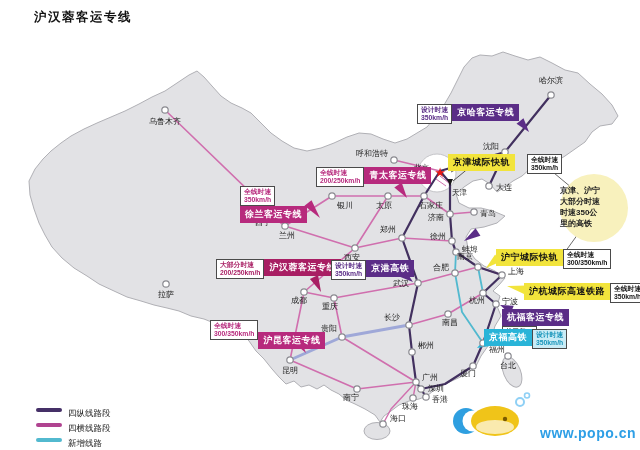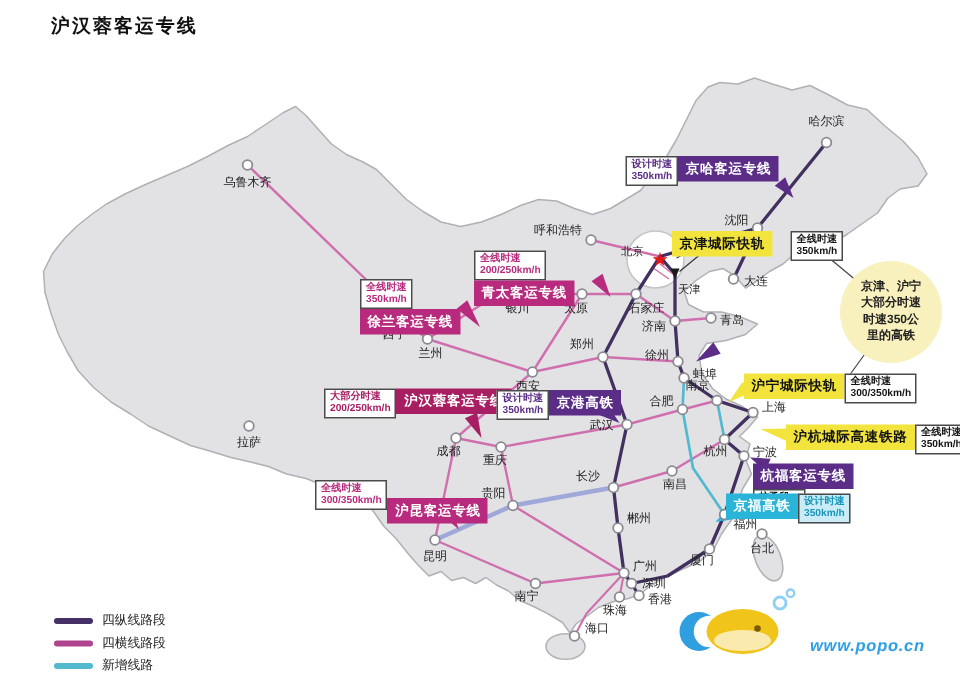--- a/index.html
+++ b/index.html
@@ -8,31 +8,31 @@
   #rail-map{position:absolute;left:0;top:0;}
   svg text{font-family:"Liberation Sans","DejaVu Sans",sans-serif;}
   .page-title{position:absolute;left:34px;top:9px;font-size:12.5px;font-weight:bold;color:#111;
               letter-spacing:1.5px;z-index:3;}
   .lbl{position:absolute;display:flex;align-items:flex-start;z-index:3;}
   .speed-box{border:1px solid #4a4a4a;font-size:6.8px;font-weight:bold;line-height:1.2;
              padding:1px 3px;white-space:pre-line;background:#fff;}
   .name-box{font-size:9px;font-weight:bold;padding:2px 5px;white-space:nowrap;letter-spacing:0.5px;}
   .callout{position:absolute;left:560px;top:174px;width:68px;height:68px;border-radius:50%;
            background:#f8f1bd;display:flex;flex-direction:column;justify-content:center;
-           align-items:center;z-index:3;}
+           align-items:flex-start;z-index:3;}
   .callout div{font-size:8px;font-weight:bold;color:#222;line-height:1.35;white-space:nowrap;}
   .legend{position:absolute;left:36px;top:408px;z-index:3;}
-  .legend-row{display:flex;align-items:center;margin-bottom:3px;}
+  .legend-row{display:flex;align-items:flex-start;margin-bottom:3px;}
   .legend-swatch{width:26px;height:4px;border-radius:2px;margin-right:6px;}
   .legend-label{font-size:8.5px;color:#222;}
   .watermark{position:absolute;left:452px;top:390px;width:188px;height:60px;z-index:4;}
   .wm-name{position:absolute;left:80px;top:4px;font-size:25px;font-weight:bold;color:#55aeee;
            letter-spacing:2px;text-shadow:1px 1px 0 #fff,-1px -1px 0 #fff;}
-  .wm-url{position:absolute;left:88px;top:35px;font-size:11px;font-weight:bold;color:#2e9fe6;
-          letter-spacing:0.5px;font-style:italic;}
+  .wm-url{position:absolute;left:88px;top:35px;font-size:14px;font-weight:bold;color:#2e9fe6;
+          letter-spacing:0.5px;}
 </style>
 </head>
 <body>
 
 <div class="stage">
 
   <div class="page-title">沪汉蓉客运专线</div>
 
   <svg id="rail-map" width="640" height="450" viewBox="0 0 640 450">
 
@@ -329,21 +329,21 @@
     <div class="lbl" style="left: 484px; top: 329px;">
       <span class="name-box" style="background: rgb(41, 180, 216); color: rgb(255, 255, 255);">京福高铁</span>
       <span class="speed-box" style="color: rgb(22, 148, 186); background: rgb(201, 236, 246);">设计时速
 350km/h</span>
     </div>
     <div class="lbl" style="left: 240px; top: 186px; flex-direction: column;">
       <span class="speed-box" style="color: rgb(183, 42, 125); background: rgb(255, 255, 255);">全线时速
 350km/h</span>
       <span class="name-box" style="background: rgb(183, 42, 125); color: rgb(255, 255, 255);">徐兰客运专线</span>
     </div>
-    <div class="lbl" style="left: 316px; top: 167px; flex-direction: column;">
+    <div class="lbl" style="left: 316px; top: 167px;">
       <span class="speed-box" style="color: rgb(183, 42, 125); background: rgb(255, 255, 255);">全线时速
 200/250km/h</span>
       <span class="name-box" style="background: rgb(183, 42, 125); color: rgb(255, 255, 255);">青太客运专线</span>
     </div>
     <div class="lbl" style="left: 216px; top: 259px;">
       <span class="speed-box" style="color: rgb(168, 30, 99); background: rgb(255, 255, 255);">大部分时速
 200/250km/h</span>
       <span class="name-box" style="background: rgb(168, 30, 99); color: rgb(255, 255, 255);">沪汉蓉客运专线</span>
     </div>
     <div class="lbl" style="left: 331px; top: 260px;">

